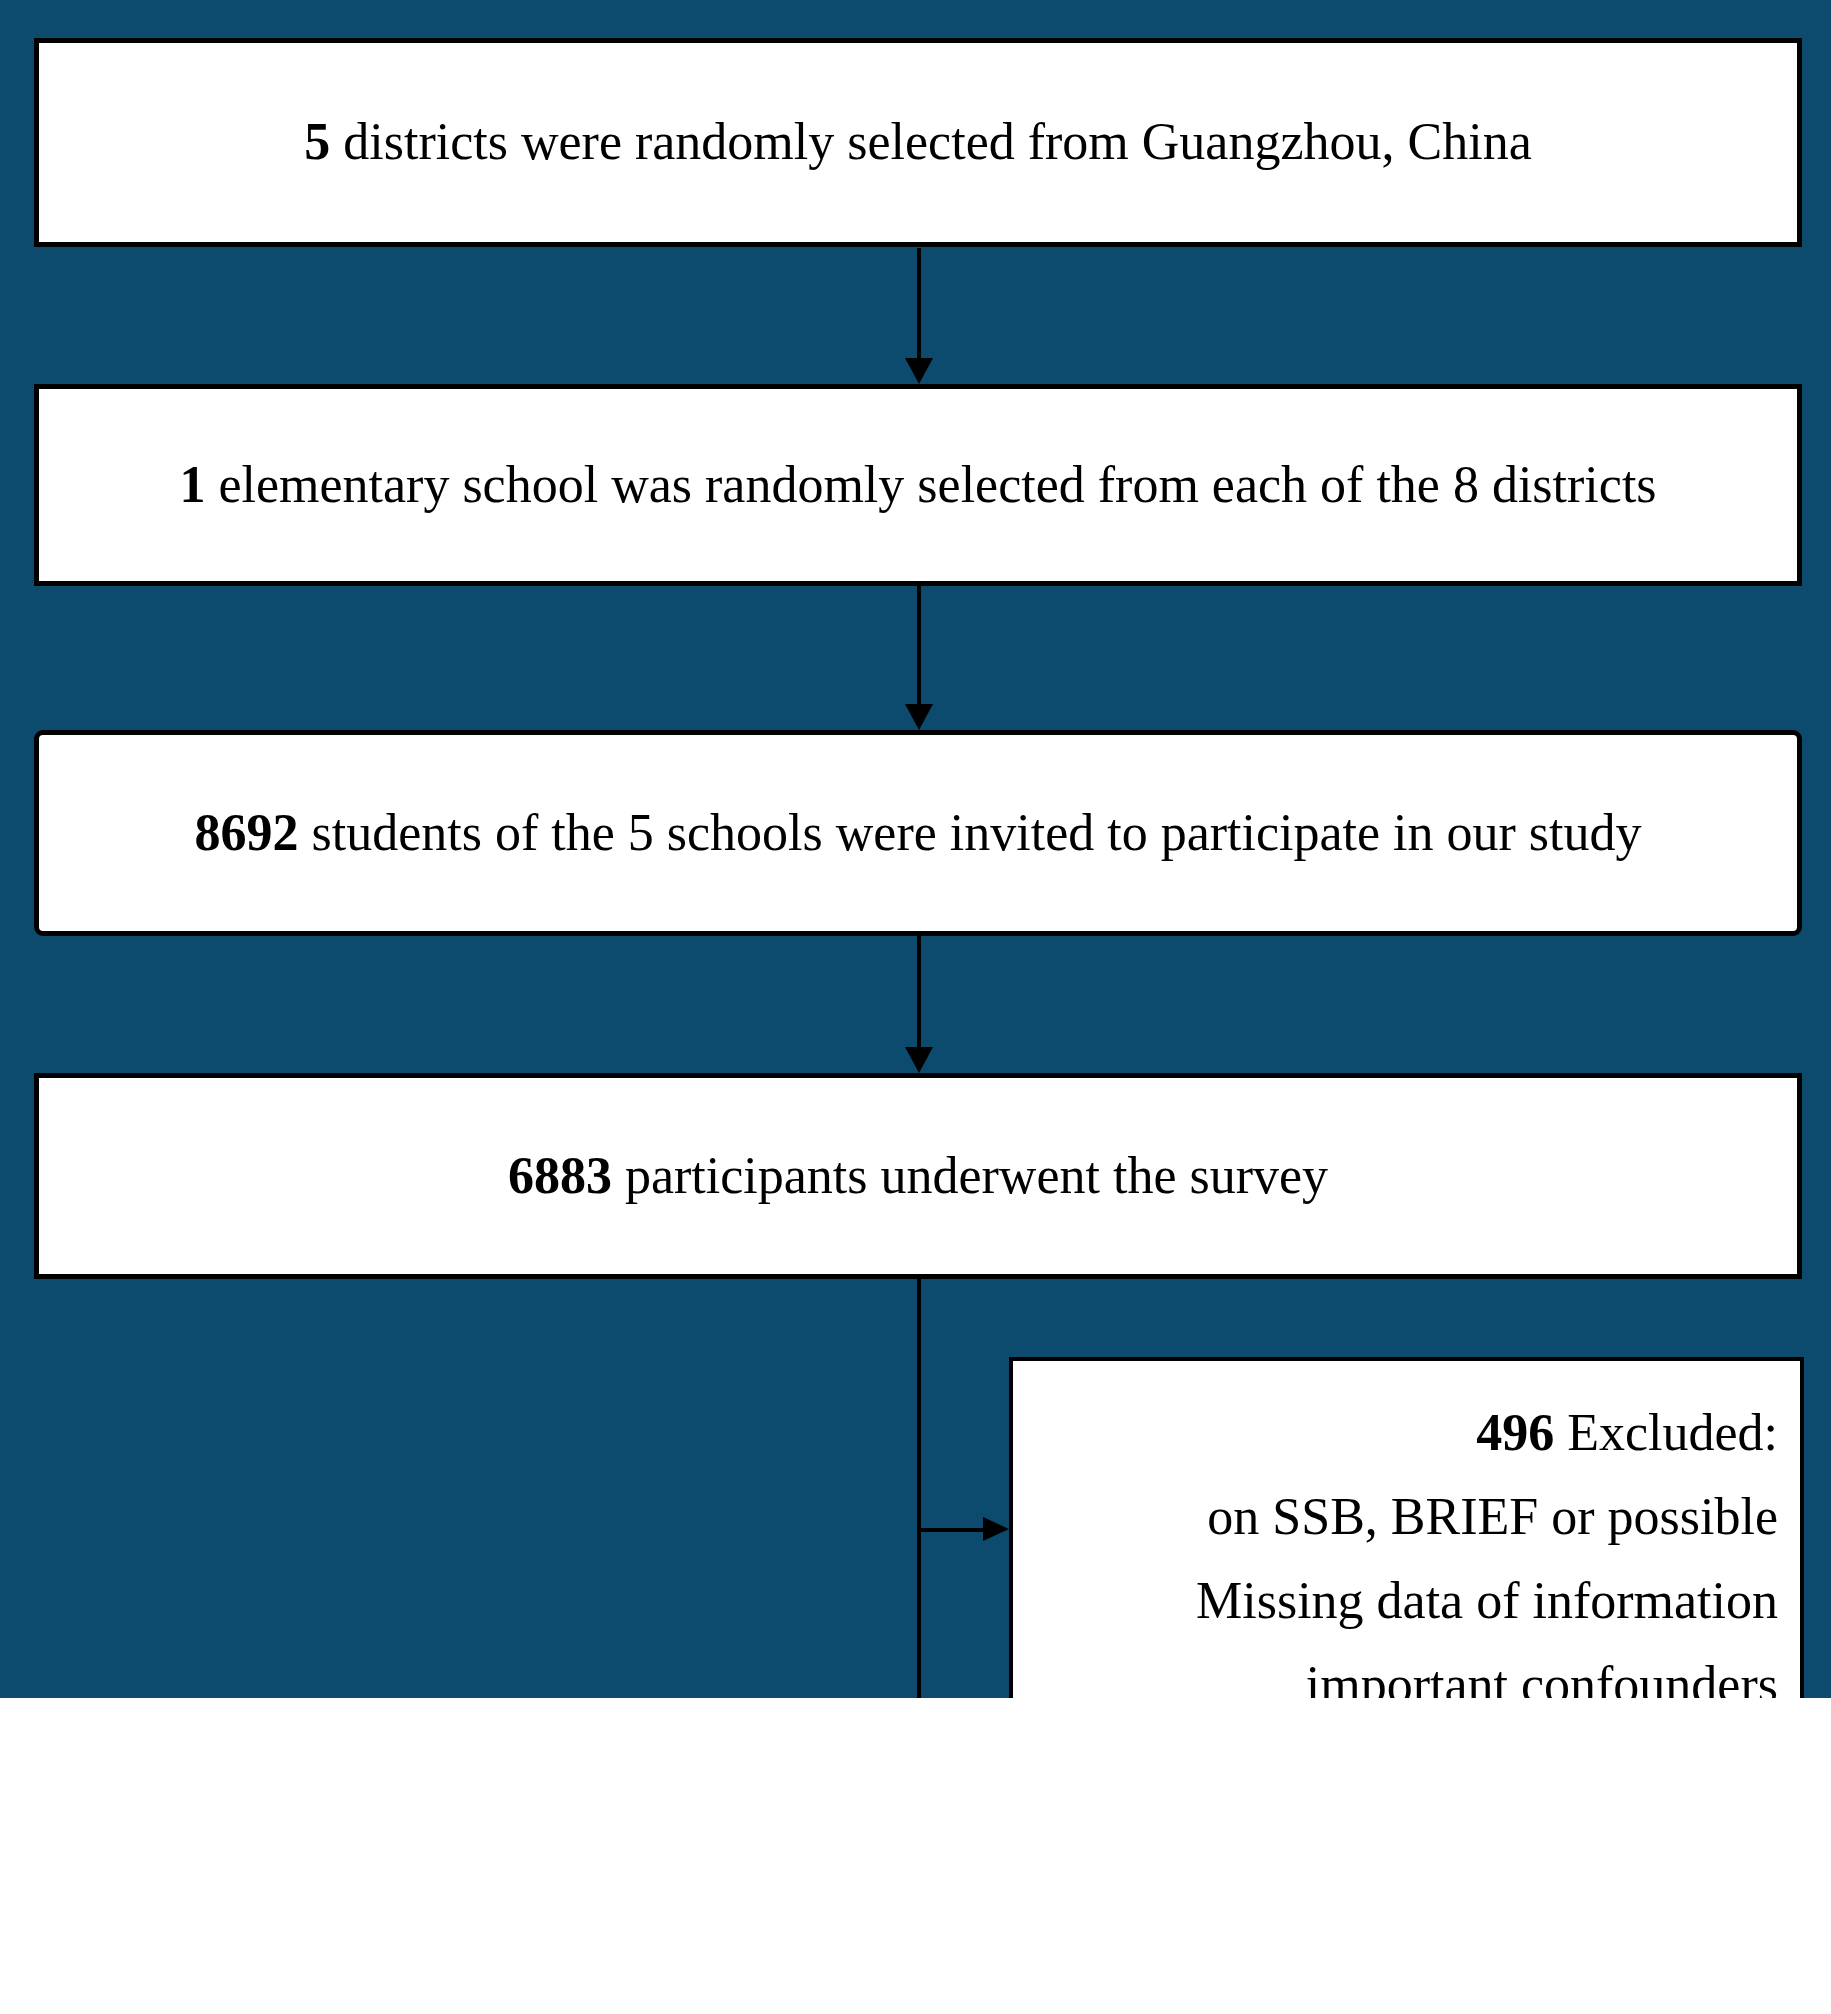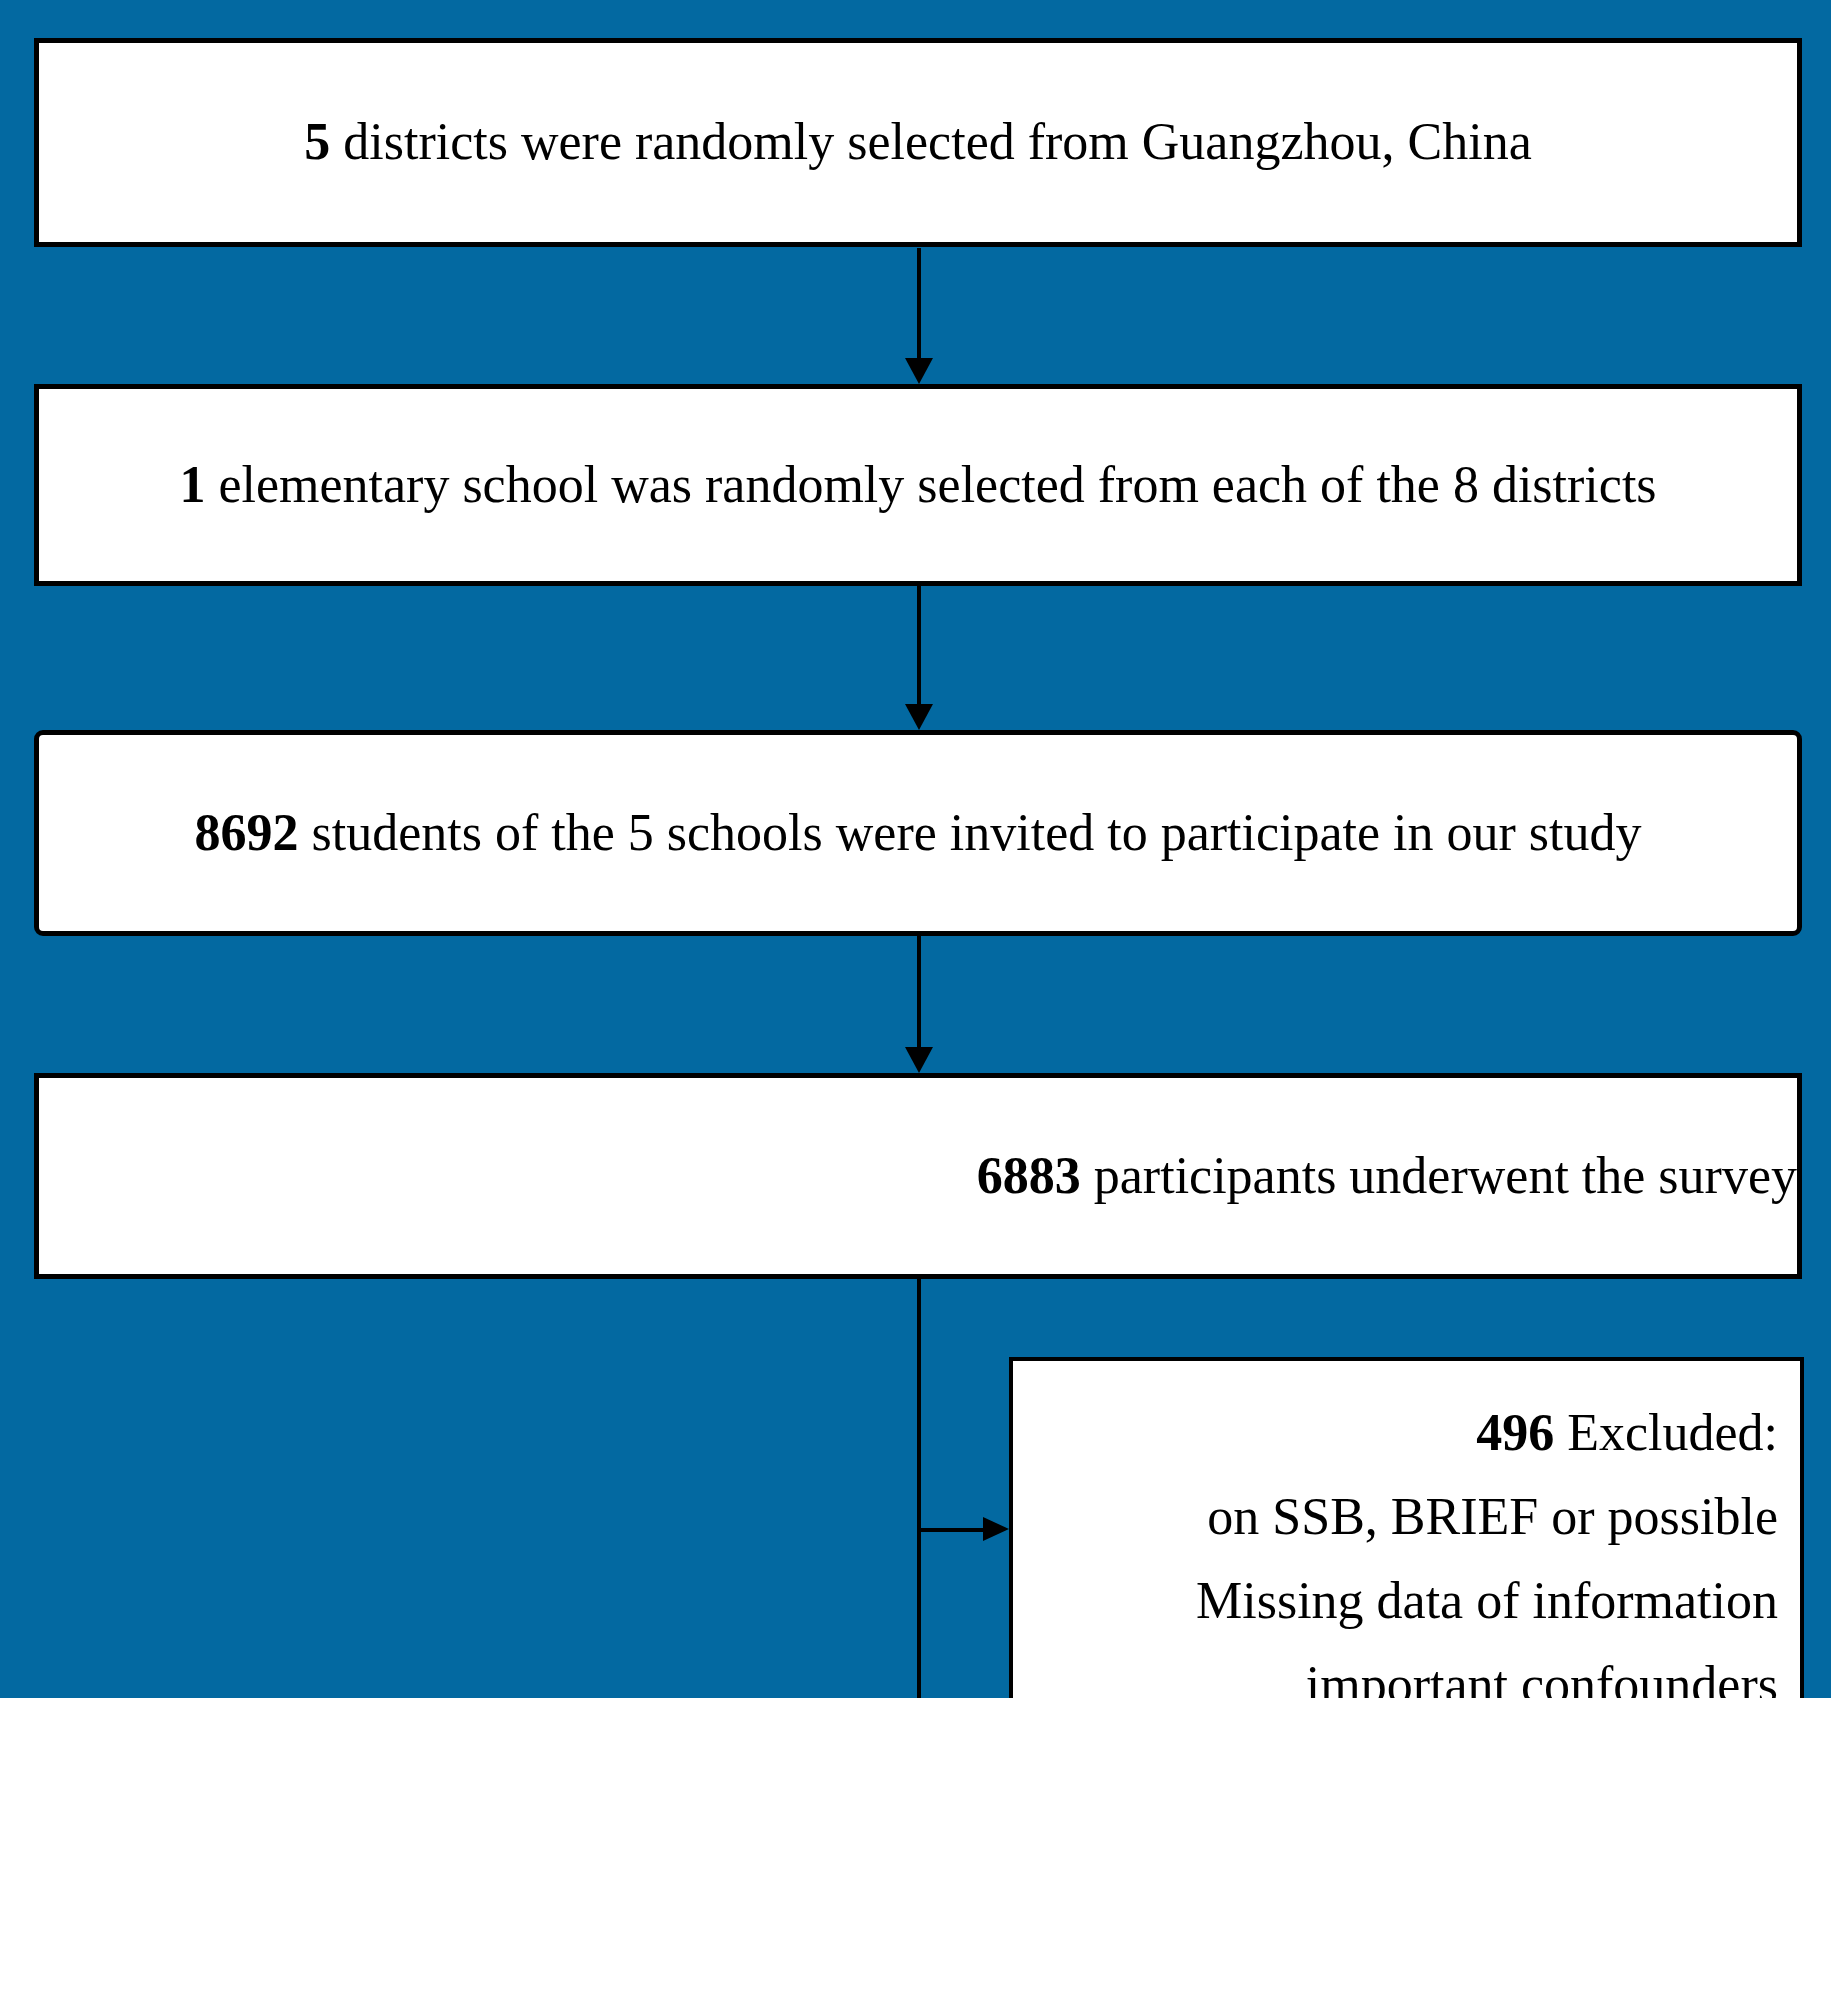--- a/index.html
+++ b/index.html
@@ -4,21 +4,21 @@
 <style>
   html, body {
     margin: 0;
     padding: 0;
     background: #ffffff;
   }
   .canvas {
     position: relative;
     width: 1832px;
     height: 1698px;
-    background: #0369a1;
+    background: #0c4a6e;
     font-family: "Liberation Serif", "DejaVu Serif", serif;
     color: #000000;
     overflow: hidden;
   }
   
   .fbox {
     position: absolute;
     left: 34px;
     width: 1768px;
     border: 5.2px solid #000000;
@@ -31,21 +31,21 @@
   .fbox .box-text {
     margin: 0;
     font-size: 52px;
     line-height: 1.2;
     text-align: center;
     white-space: pre-wrap;
   }
   .box1 { top: 38px;   height: 209px; }
   .box2 { top: 384px;  height: 202px; }
   .box3 { top: 730px;  height: 206px; border-radius: 9px; }
-  .box4 { top: 1073px; height: 206px; justify-content: flex-end; }
+  .box4 { top: 1073px; height: 206px; }
   .box5 { top: 1777px; height: 209px; }
 
   .exbox {
     position: absolute;
     left: 1009px;
     top: 1357px;
     width: 795px;
     height: 345px;
     border: 4.3px solid #000000;
     background: #ffffff;

